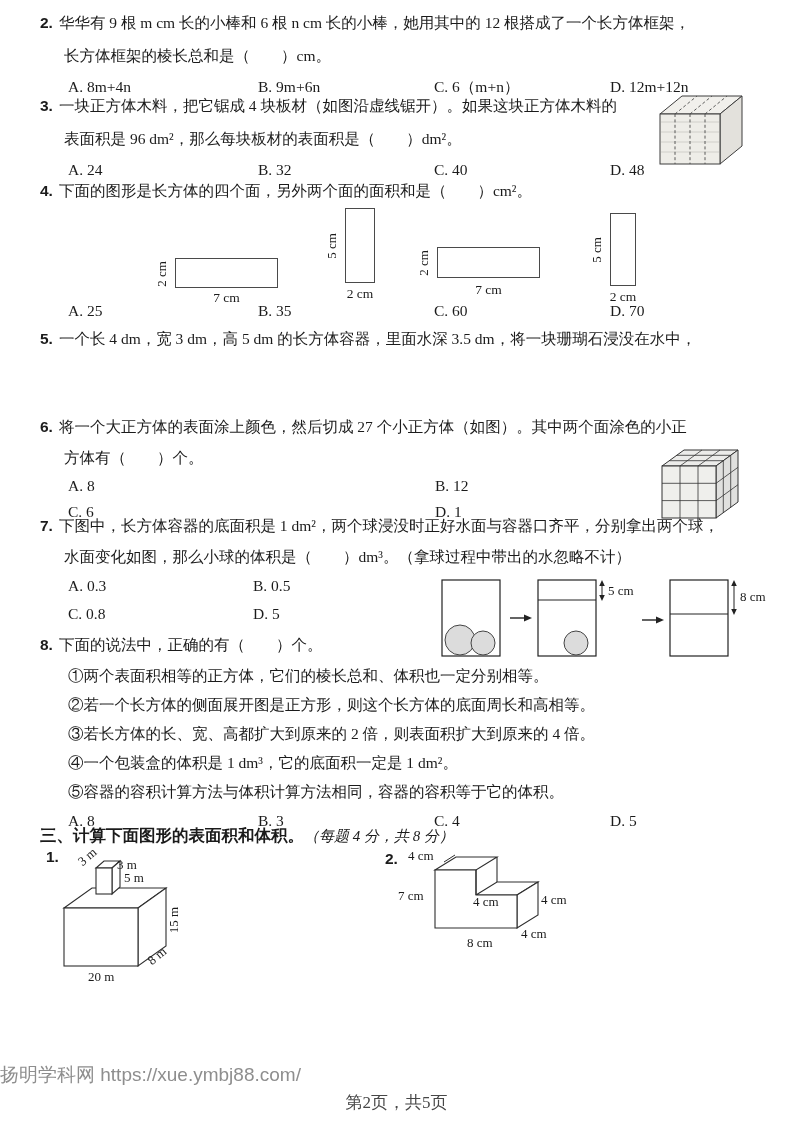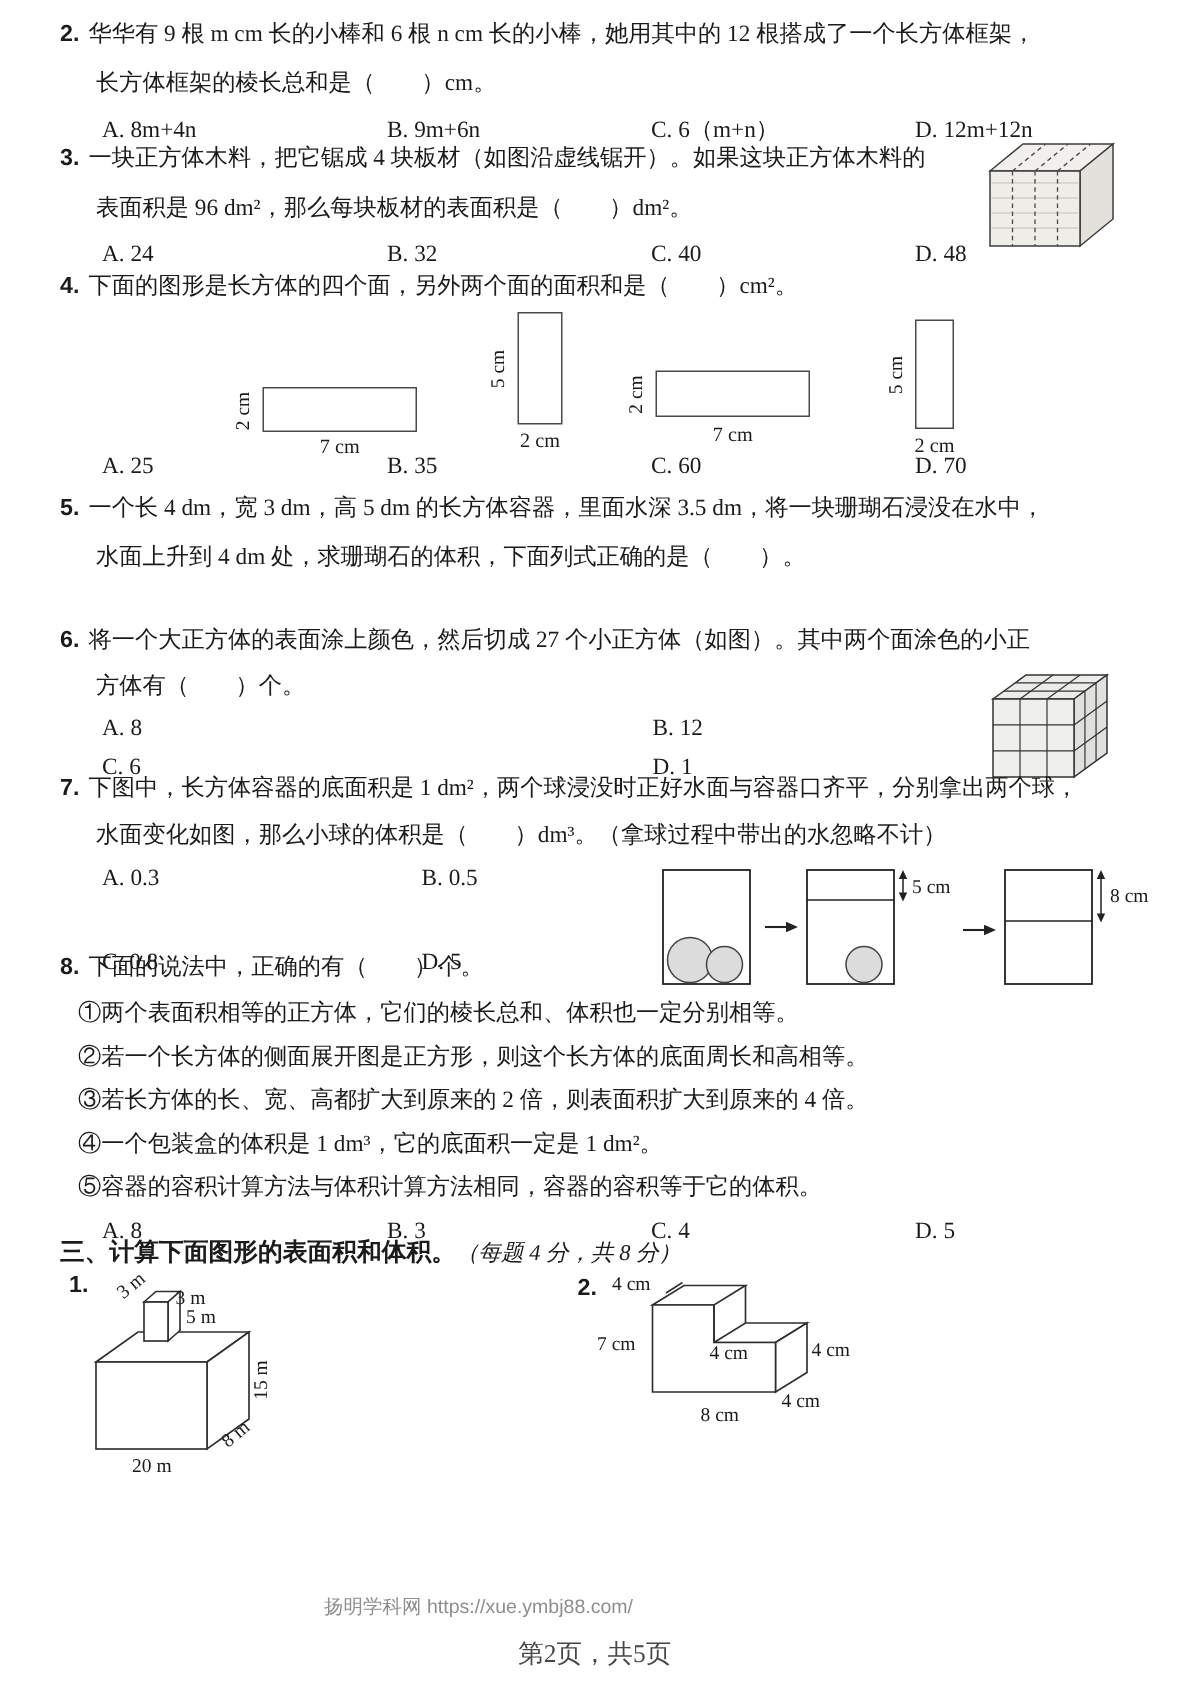--- a/index.html
+++ b/index.html
@@ -12,36 +12,36 @@
   }
   .q { position:absolute; left:40px; width:722px; }
   .stem-line { font-size:15.5px; line-height:33px; white-space:nowrap; }
   .cont { padding-left:24px; }
   .qnum { font-family:"Liberation Sans","DejaVu Sans",sans-serif; font-weight:bold; margin-right:6px; }
   .opts4 { display:grid; grid-template-columns:190px 176px 176px 1fr; margin-left:28px;
            font-size:15.5px; line-height:30px; white-space:nowrap; }
   .opts4.tight { grid-template-columns:184px 168px 172px 1fr; }
   .opts2 { display:grid; grid-template-columns:367px 1fr; margin-left:28px;
            font-size:15.5px; line-height:26px; white-space:nowrap; }
-  .opts2.narrow { grid-template-columns:185px 1fr; width:380px;gap:28px; }
-  .statement { margin-left:12px; font-size:15.5px; line-height:29px; white-space:nowrap; }
+  .opts2.narrow { grid-template-columns:185px 1fr; width:380px; }
+  .statement { margin-left:28px; font-size:15.5px; line-height:29px; white-space:nowrap; }
   .sec-heading { position:absolute; left:40px; top:820px; width:722px;
                  font-family:"Liberation Sans","DejaVu Sans",sans-serif;
                  font-weight:bold; font-size:16.5px; line-height:30px; white-space:nowrap; }
   .sec-note { font-family:"Liberation Serif","DejaVu Serif",serif; font-weight:normal; font-size:15px;font-style:italic; }
   .fignum { position:absolute; font-family:"Liberation Sans","DejaVu Sans",sans-serif;
             font-weight:bold; font-size:15.5px; }
   .figwrap { position:absolute; }
   .rect { position:absolute; border:1.2px solid #4a4a4a; background:#fff; }
   .vlab { position:absolute; width:36px; text-align:center; font-size:13px;
           transform:rotate(-90deg); white-space:nowrap; }
   .hlab { position:absolute; text-align:center; font-size:13.5px; white-space:nowrap; }
-  .footer-site { position:absolute; top:1062px; left:0; width:638px; text-align:center;
+  .footer-site { position:absolute; top:1062px; left:0; width:638px; text-align:left;
                  font-family:"Liberation Sans","DejaVu Sans",sans-serif;
-                 font-size:13px; color:#8e8e8e; }
+                 font-size:19px; color:#8e8e8e; }
   .footer-page { position:absolute; top:1091px; left:0; width:793px; text-align:center;
                  font-size:17px; color:#474747; }
   svg { position:absolute; overflow:visible; }
   svg text { font-family:"Liberation Serif","DejaVu Serif",serif; font-size:13px; fill:#1b1b1b; }
 </style>
 </head>
 <body>
 
 <div class="page">
 
@@ -111,21 +111,20 @@
 
   <div class="opts4" style="position:absolute; left:40px; top:296px; width:722px">
     <span>A. 25</span>
     <span>B. 35</span>
     <span>C. 60</span>
     <span>D. 70</span>
   </div>
 
   <div class="q" style="top:322px">
     <div class="stem-line"><span class="qnum">5.</span><span>一个长 4 dm，宽 3 dm，高 5 dm 的长方体容器，里面水深 3.5 dm，将一块珊瑚石浸没在水中，</span></div>
-    <div class="stem-line cont">水面上升到 4 dm 处，求珊瑚石的体积，下面列式正确的是（　　）。</div>
   </div>
 
   <div class="q" style="top:411px">
     <div class="stem-line" style="line-height:31px"><span class="qnum">6.</span><span>将一个大正方体的表面涂上颜色，然后切成 27 个小正方体（如图）。其中两个面涂色的小正</span></div>
     <div class="stem-line cont" style="line-height:31px">方体有（　　）个。</div>
     <div class="opts2">
       <span>A. 8</span>
       <span>B. 12</span>
       <span>C. 6</span>
       <span>D. 1</span>

